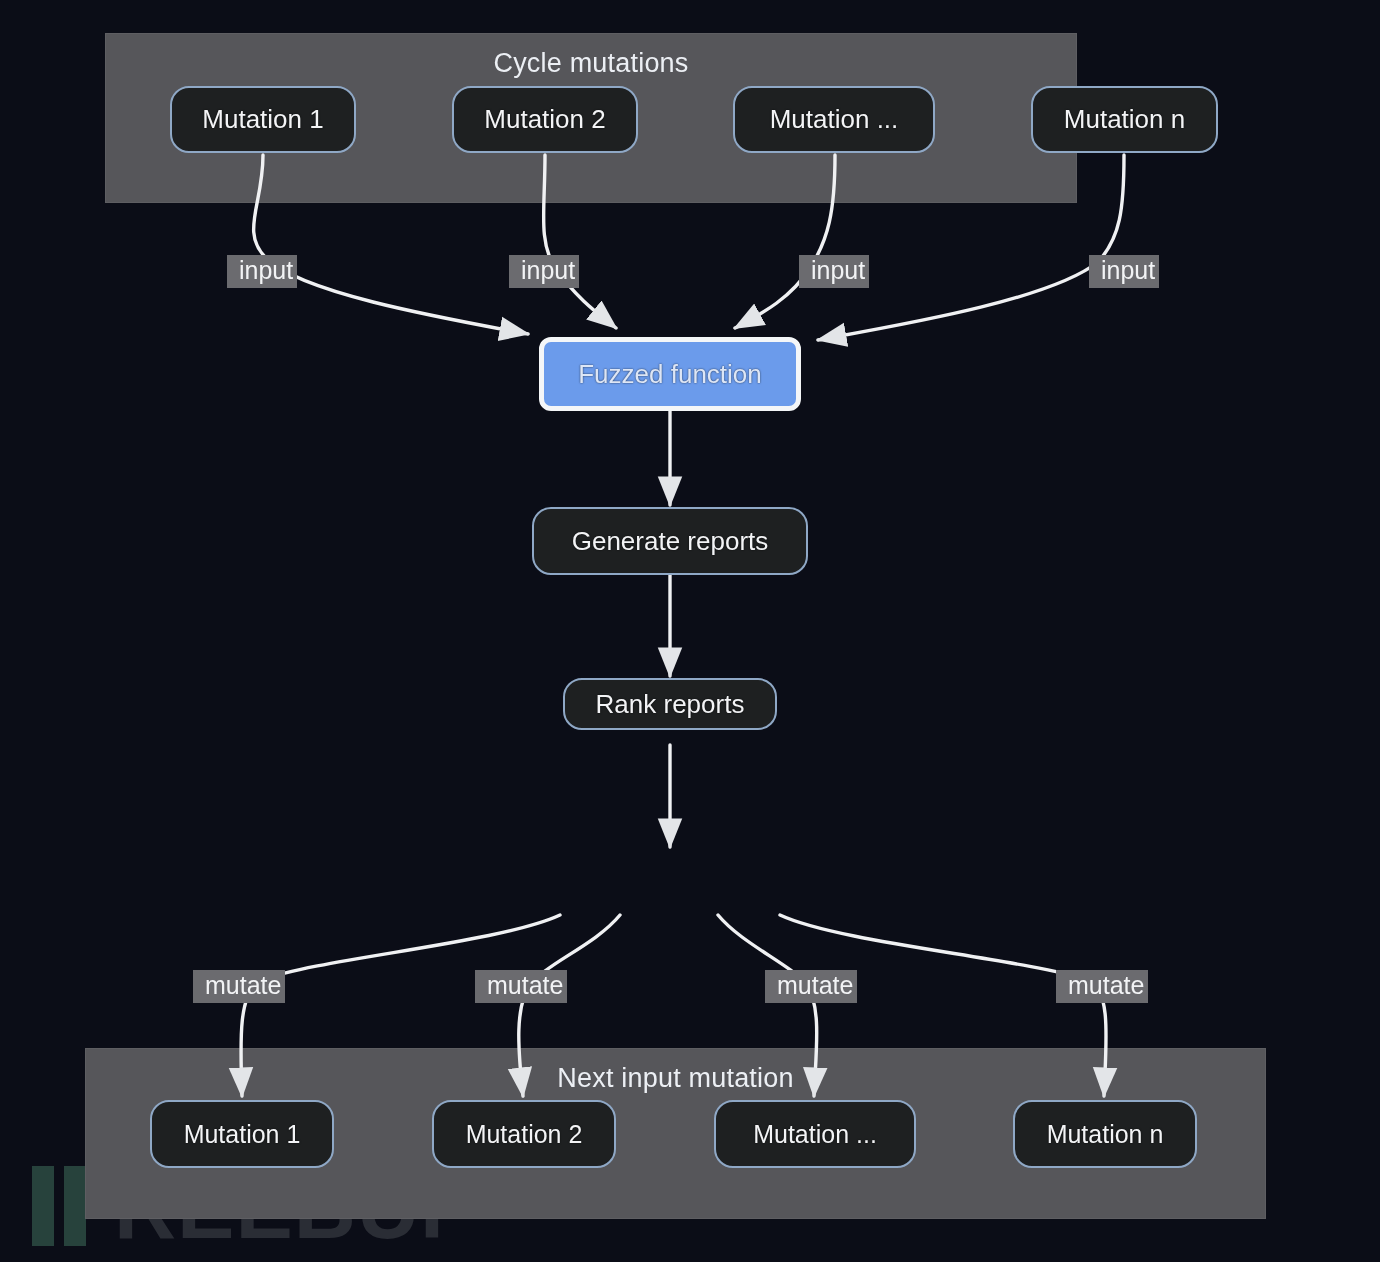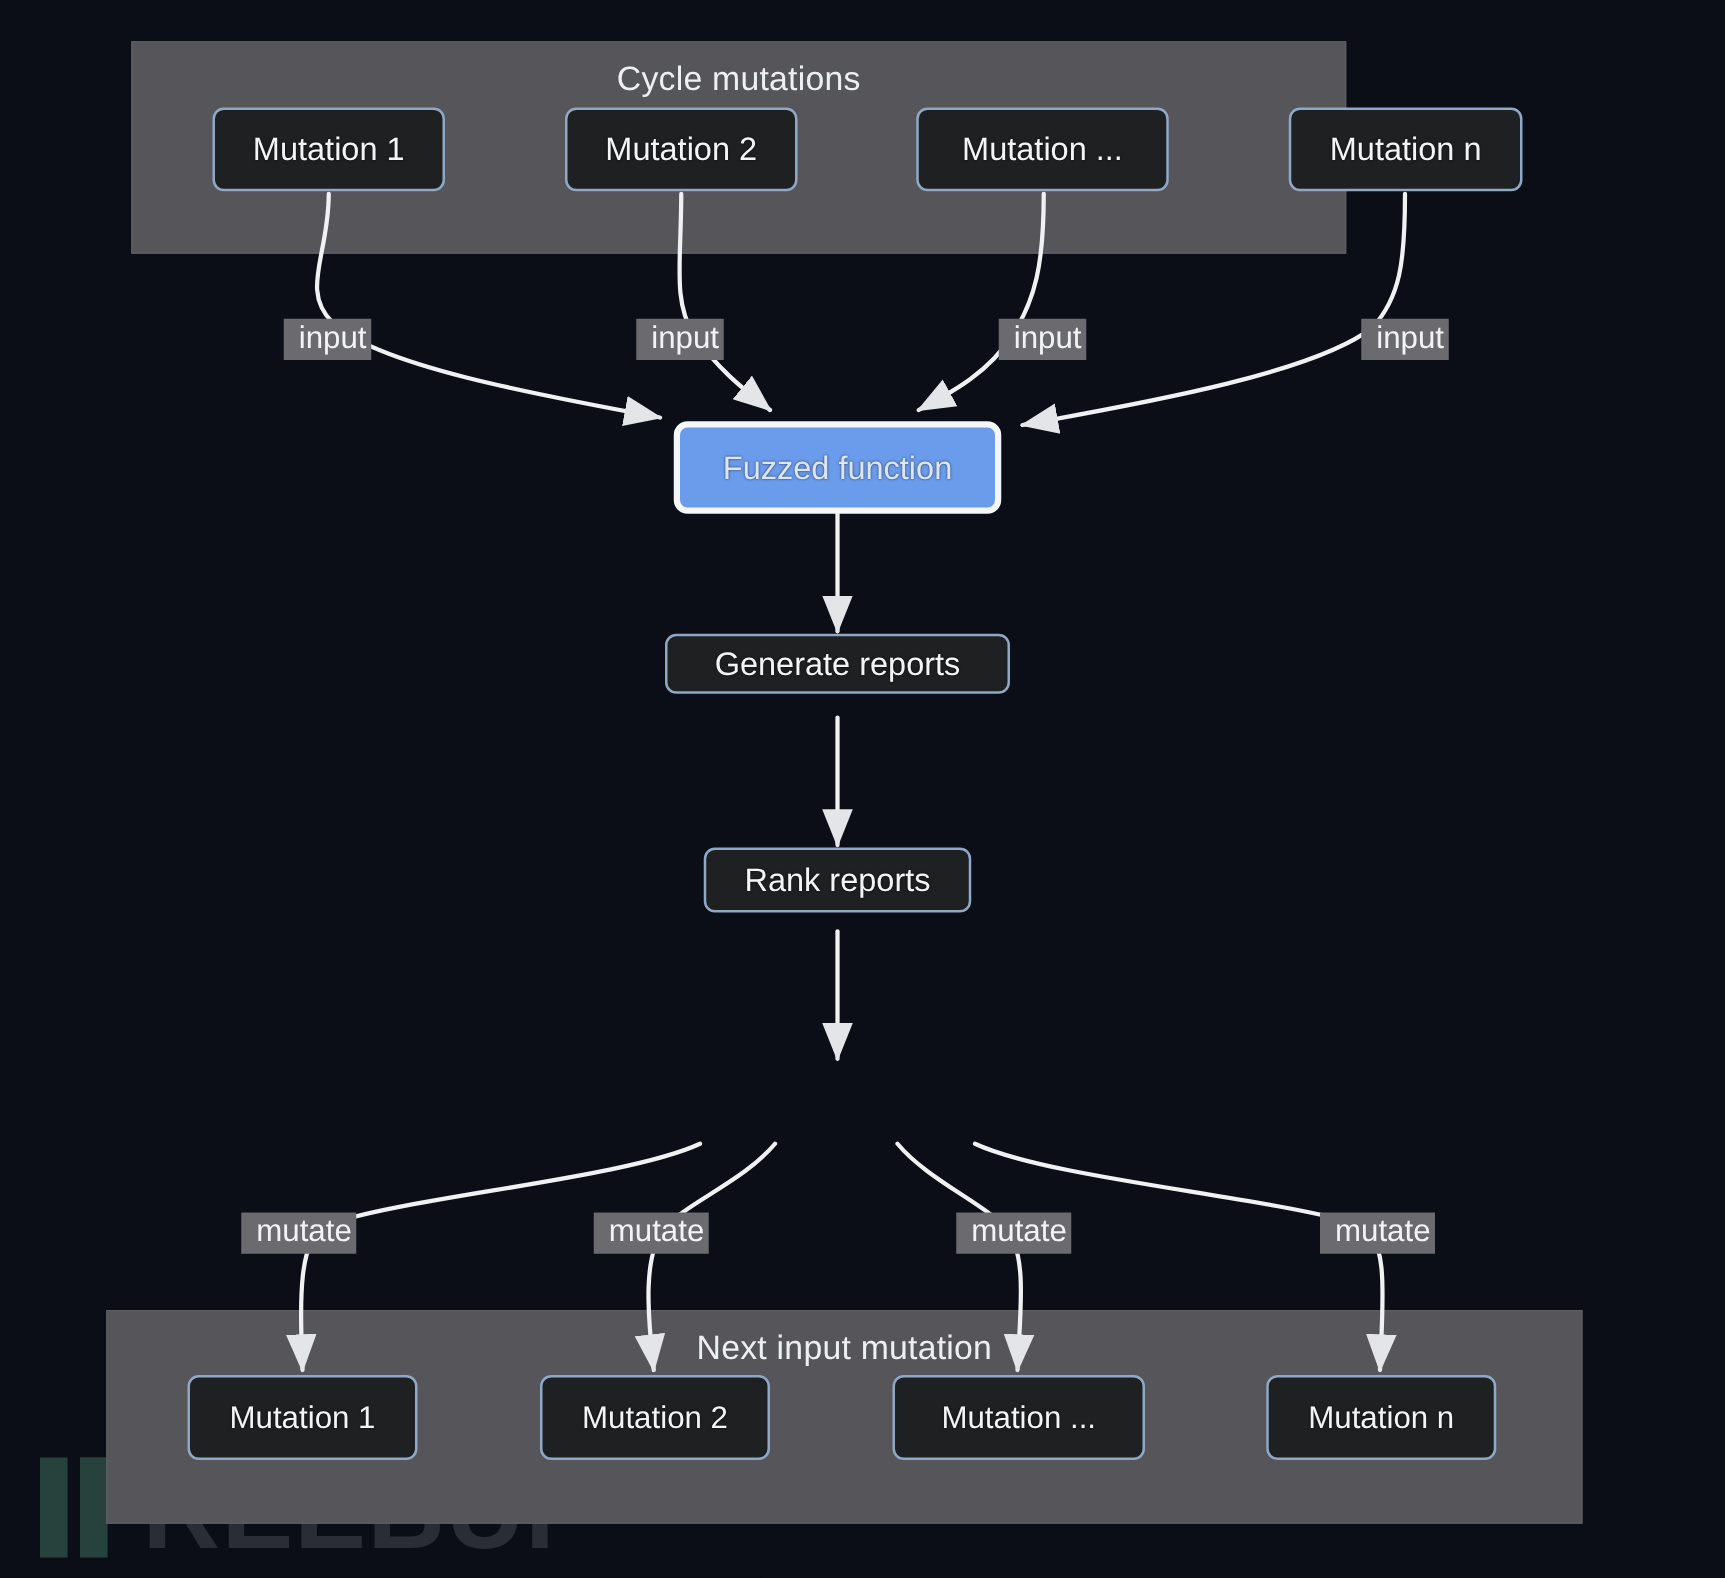--- a/index.html
+++ b/index.html
@@ -43,21 +43,21 @@
     font-size: 27px;
     letter-spacing: 0.2px;
     white-space: nowrap;
   }
   
   .node {
     position: absolute;
     box-sizing: border-box;
     background: #1e2021;
     border: 2px solid #8fa8c6;
-    border-radius: 9px;
+    border-radius: 19px;
     color: #f3f4f6;
     font-size: 26px;
     display: flex;
     align-items: center;
     justify-content: center;
     white-space: nowrap;
     z-index: 5;
     text-shadow: 0 0 2px rgba(0,0,0,.7);
   }
   .node.accent {
@@ -139,23 +139,23 @@
 
       <path d="M780,915 C840,943 1020,958 1088,980 C1112,990 1106,1042 1104,1096"></path>
     </g>
   </svg>
 
   <div class="node" style="left:170px; top:86px; width:186px; height:67px;">Mutation 1</div>
   <div class="node" style="left:452px; top:86px; width:186px; height:67px;">Mutation 2</div>
   <div class="node" style="left:733px; top:86px; width:202px; height:67px;">Mutation ...</div>
   <div class="node" style="left:1031px; top:86px; width:187px; height:67px;">Mutation n</div>
 
-  <div class="node accent" style="left:539px; top:337px; width:262px; height:74px;border-radius:11px;">Fuzzed function</div>
+  <div class="node accent" style="left:539px; top:337px; width:262px; height:74px;">Fuzzed function</div>
 
-  <div class="node" style="left:532px; top:507px; width:276px; height:48px;">Generate reports</div>
+  <div class="node" style="left:532px; top:507px; width:276px; height:68px;">Generate reports</div>
 
   <div class="node" style="left:563px; top:678px; width:214px; height:52px;">Rank reports</div>
 
 
   <div class="node" style="left:150px; top:1100px; width:184px; height:68px; font-size:25px;">Mutation 1</div>
   <div class="node" style="left:432px; top:1100px; width:184px; height:68px; font-size:25px;">Mutation 2</div>
   <div class="node" style="left:714px; top:1100px; width:202px; height:68px; font-size:25px;">Mutation ...</div>
   <div class="node" style="left:1013px; top:1100px; width:184px; height:68px; font-size:25px;">Mutation n</div>
 
   <div class="edge-label" style="left:227px; top:255px;">input</div>

